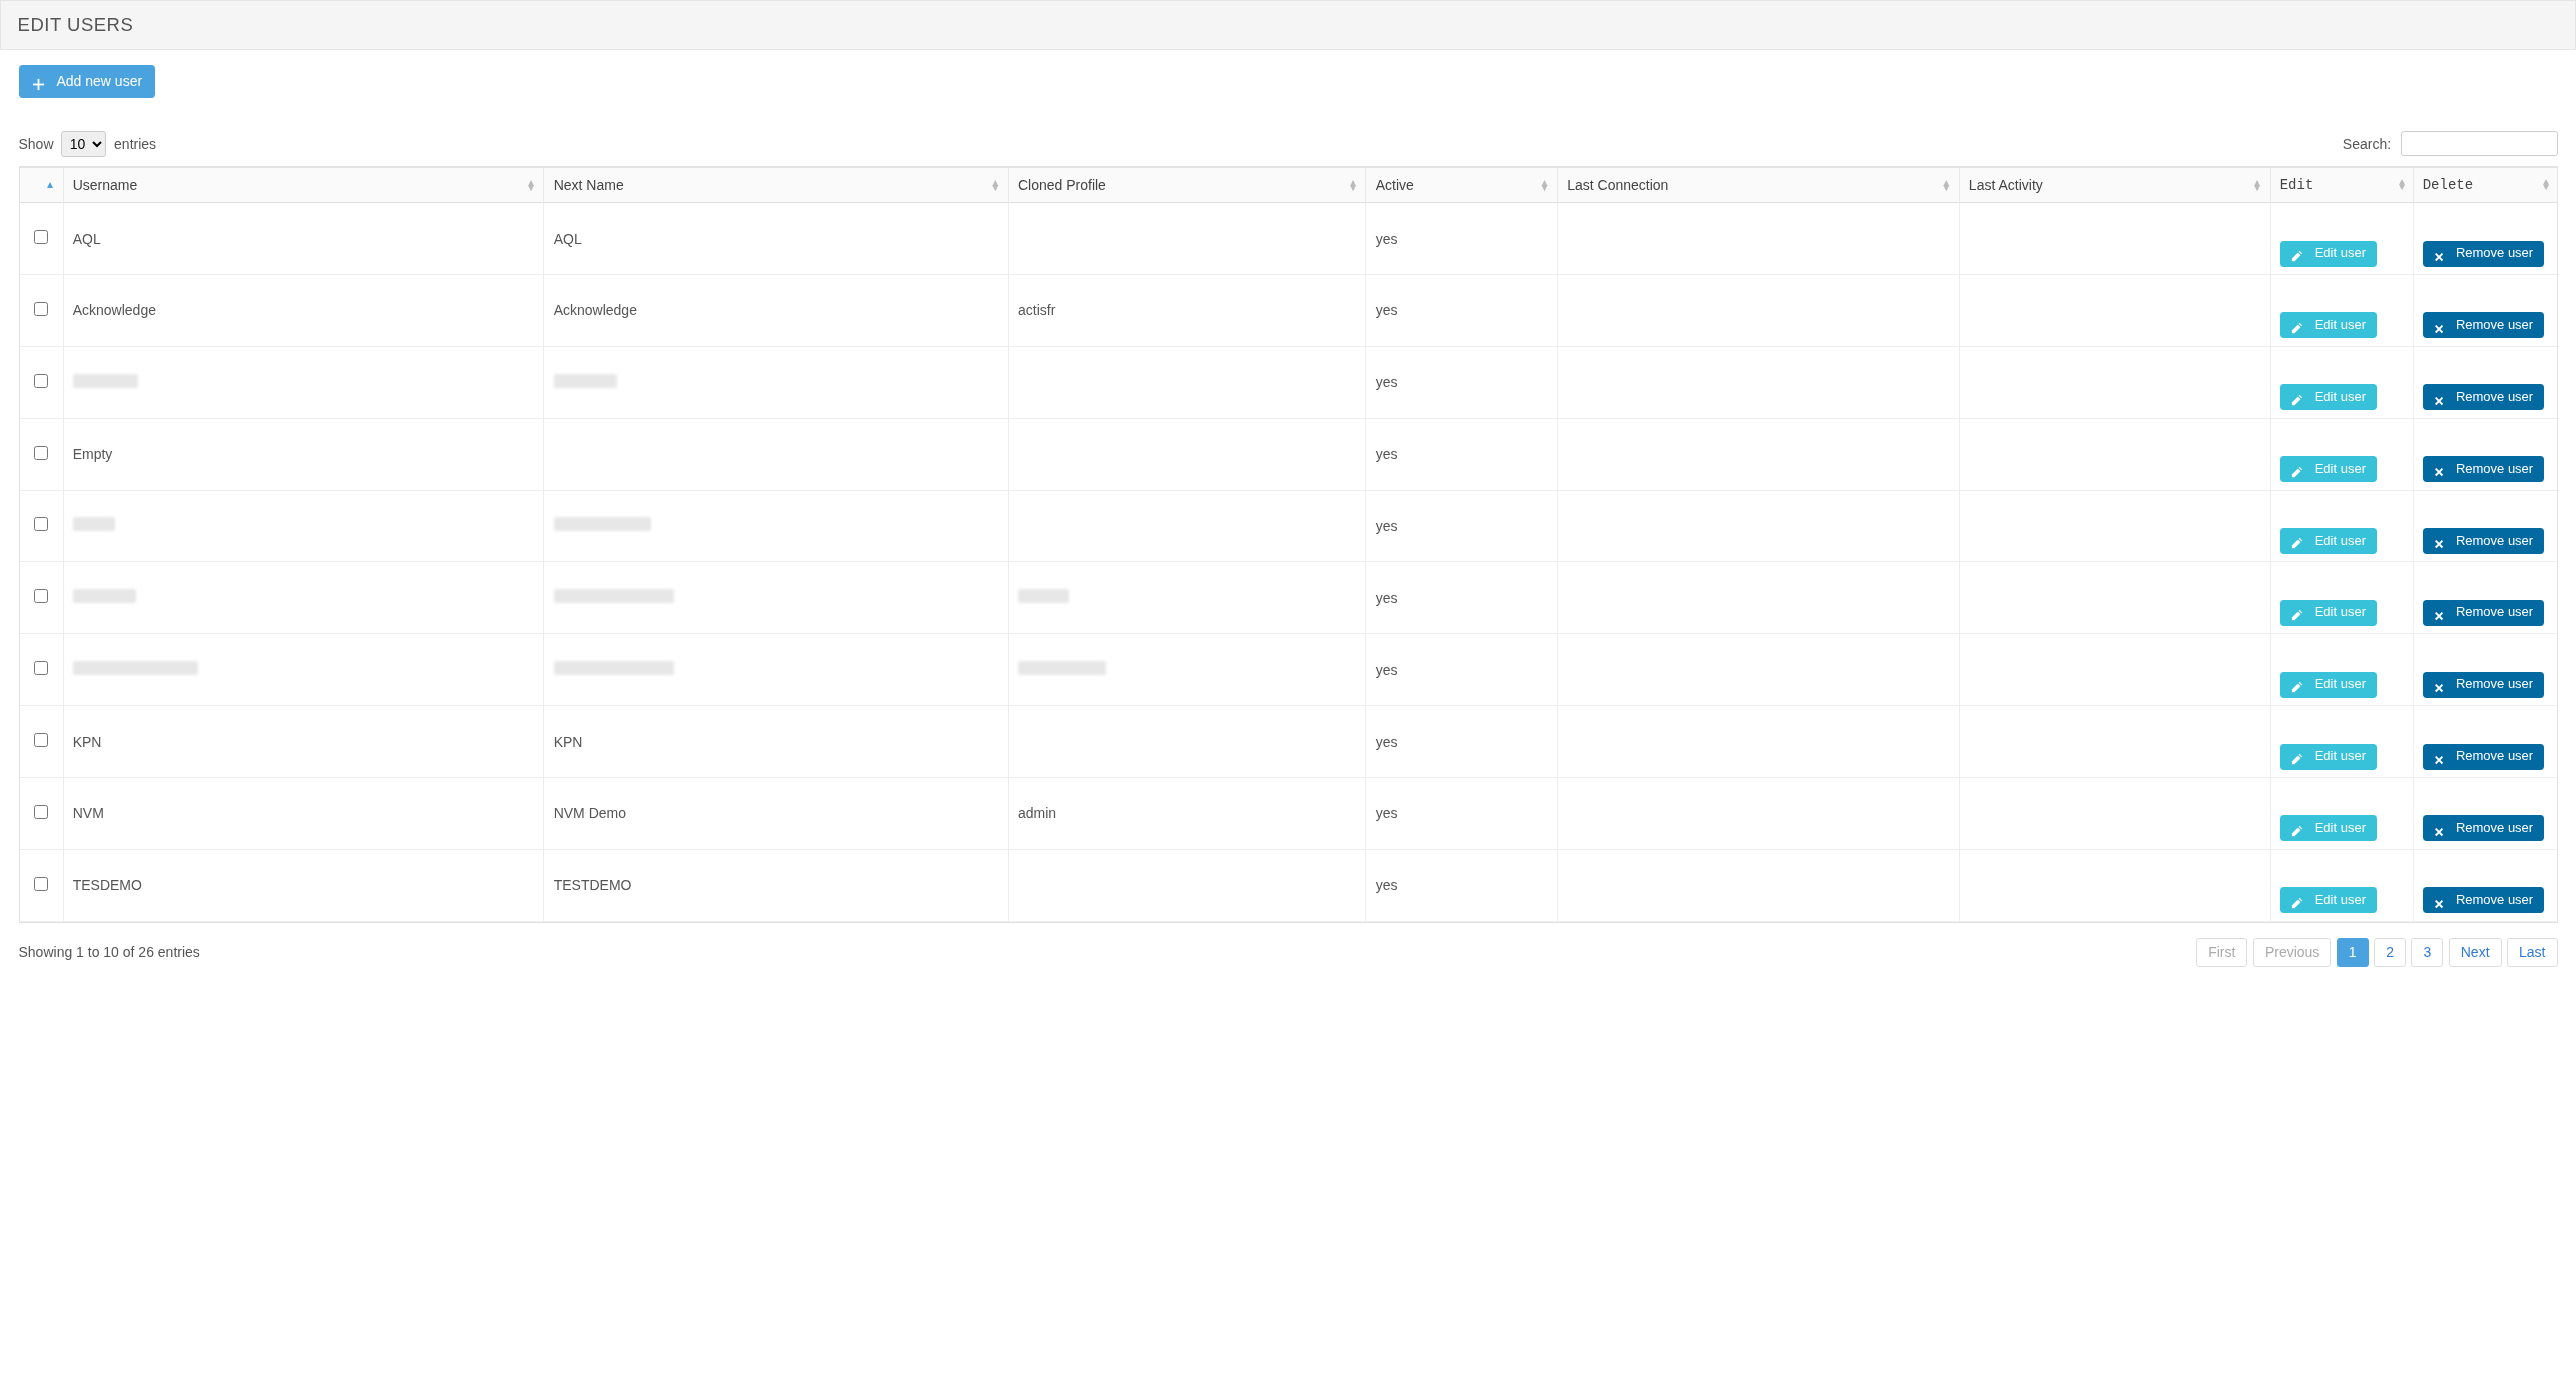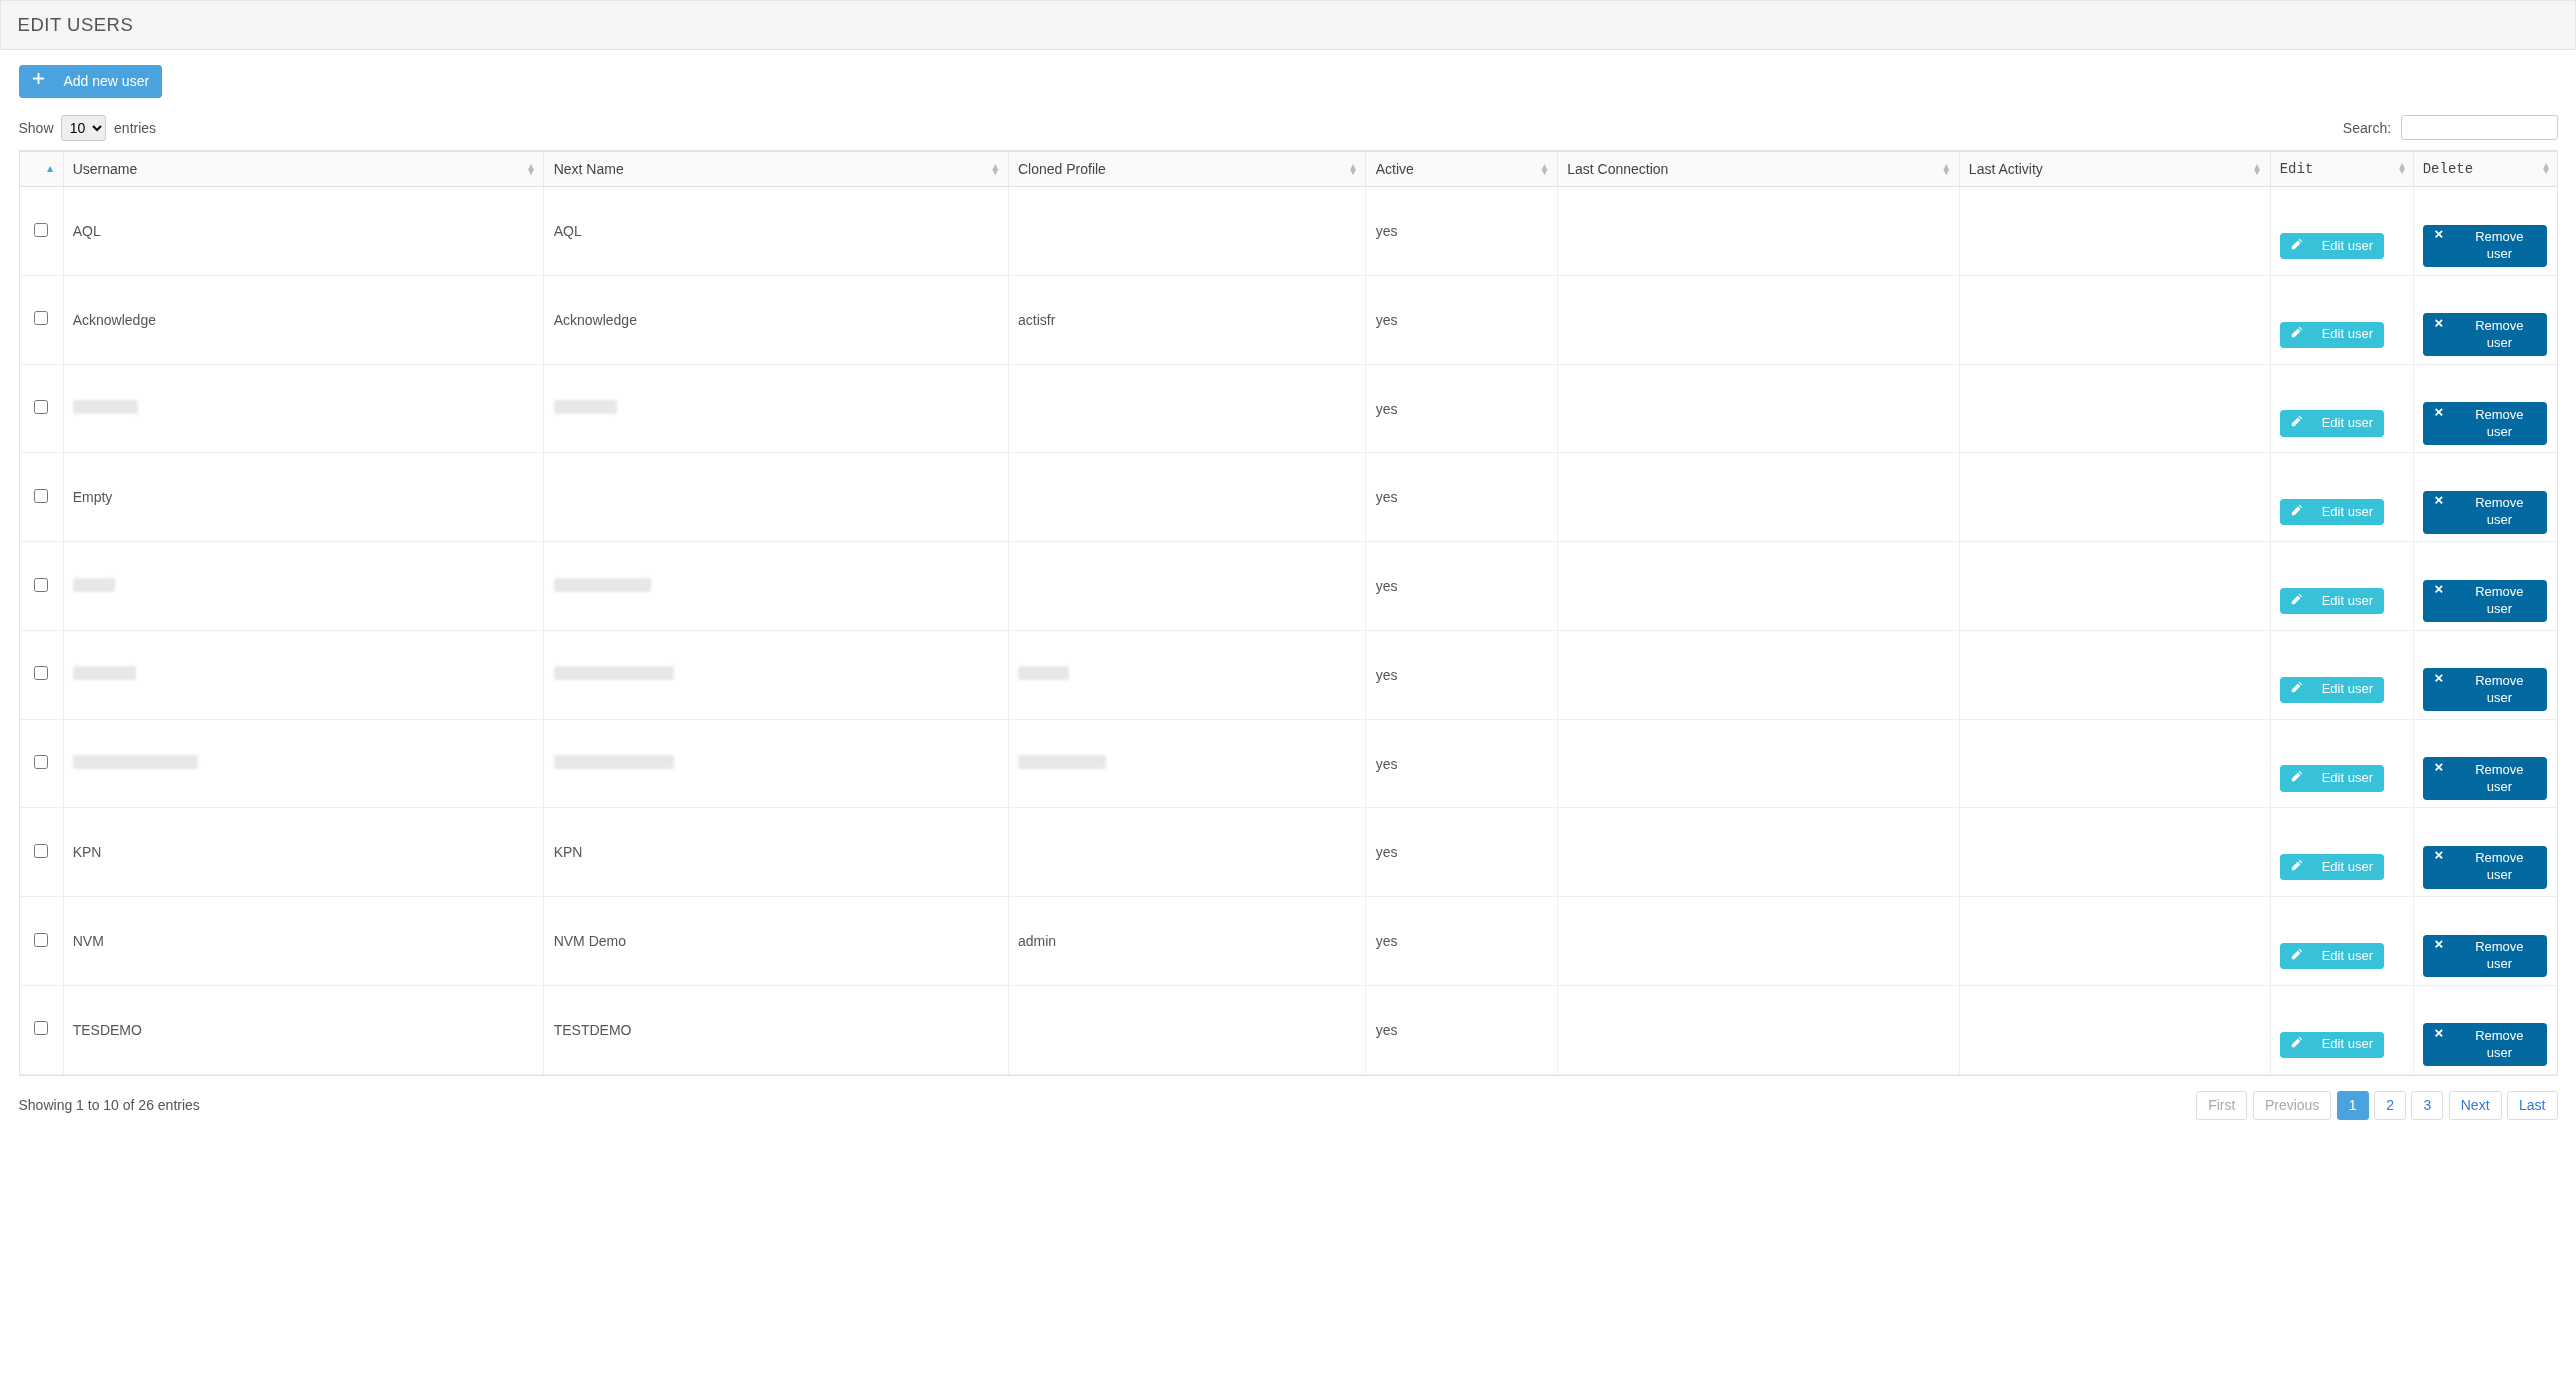--- a/index.html
+++ b/index.html
@@ -16,41 +16,41 @@
   }
   .header-bar h2 {
     font-weight: 400;
     font-size: 18.5px;
     color: #555;
     letter-spacing: 0.5px;
   }
   .content { padding: 15px 18.5px; }
   .btn {
     display: inline-flex;
-    align-items: flex-start;
-    gap: 19px;
+    align-items: flex-end;
+    gap: 12px;
     border: none;
     border-radius: 3.7px;
     padding: 7.4px 13px;
     font-size: 14px;
     cursor: pointer;
     color: #fff;
     line-height: 1.3;
   }
   .btn-primary { background: #4aa3df; }
   .btn-info    { background: #37c2d9; }
   .btn-danger  { background: #0369a1; }
   .btn-sm { padding: 4.6px 11px; font-size: 13px; margin-top: 30px; }
   .btn svg { fill: currentColor; }
 
   .controls-row {
     display: flex;
     justify-content: space-between;
     align-items: center;
-    margin-top: 17px;
+    margin-top: 33px;
     font-size: 14px;
     color: #555;
   }
   .controls-row select {
     font-size: 14px;
     padding: 2.8px 3.7px;
     border: 0.9px solid #ccc;
     border-radius: 2.8px;
     margin: 0 3.7px;
   }

